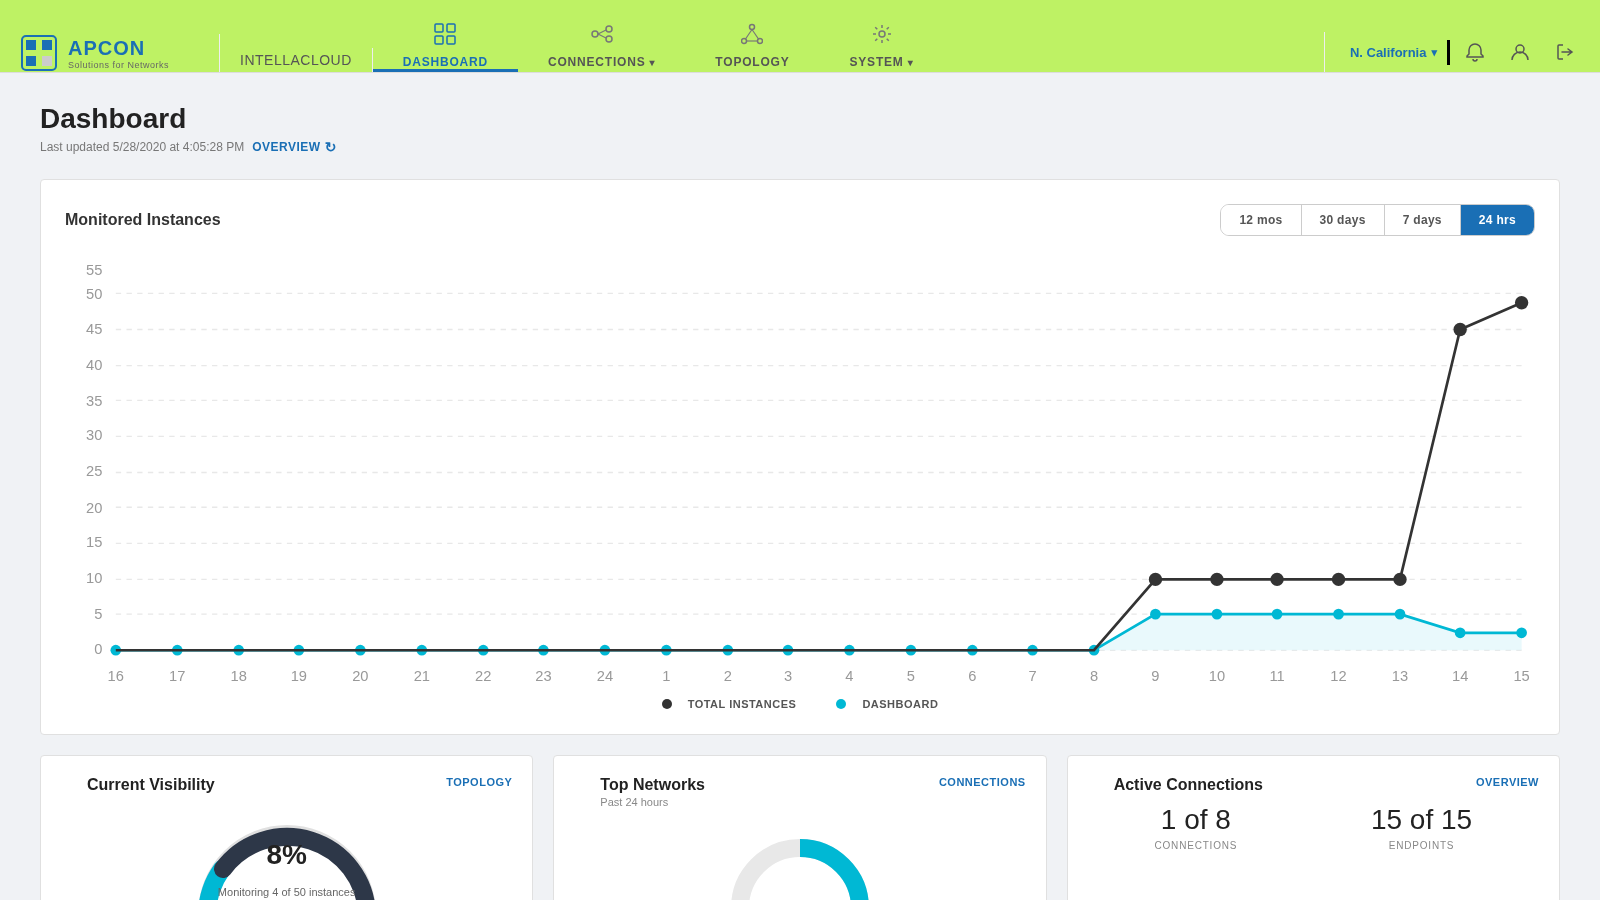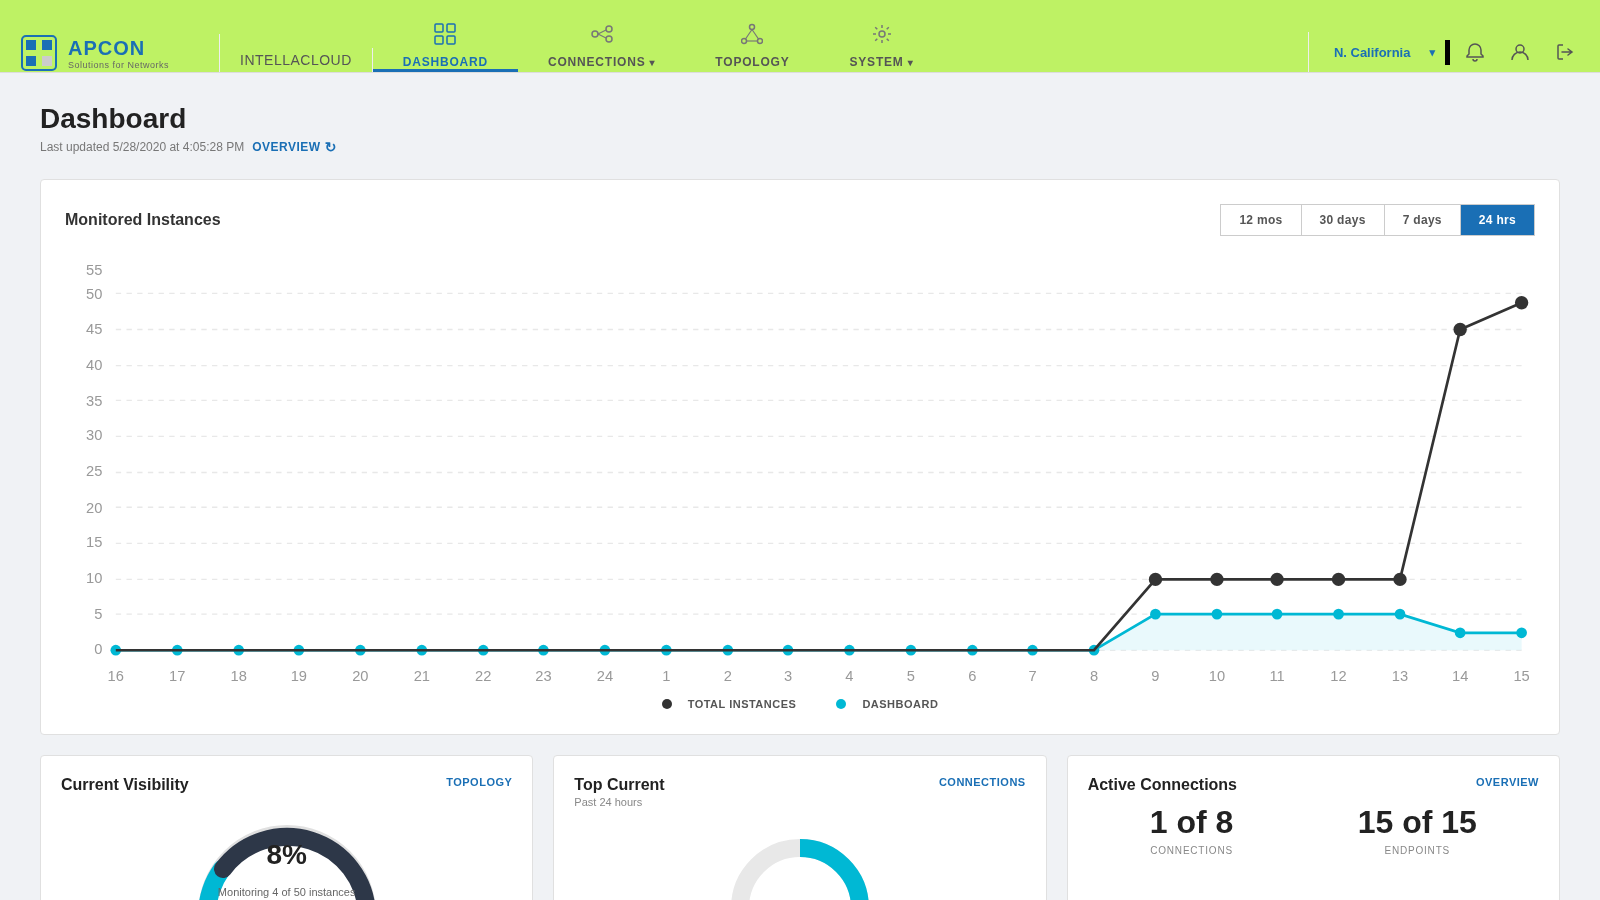--- a/index.html
+++ b/index.html
@@ -91,27 +91,27 @@
     .header-right {
       display: flex;
       align-items: center;
       gap: 5px;
       padding: 0 15px;
       border-left: 1px solid #eee;
     }
     .region-selector {
       display: flex;
       align-items: center;
-      gap: 19px;
+      gap: 5px;
       color: #1a6fb5;
       font-size: 13px;
       font-weight: 600;
       cursor: pointer;
       padding: 5px 10px;
-      border-right: 5px solid #000000;
+      border-right: 3px solid #000000;
     }
     .header-icon-btn {
       width: 40px;
       height: 40px;
       display: flex;
       align-items: center;
       justify-content: center;
       cursor: pointer;
       color: #555;
       font-size: 18px;
@@ -164,21 +164,21 @@
     }
     .chart-title {
       font-size: 16px;
       font-weight: 600;
       color: #333;
     }
     .time-buttons {
       display: flex;
       gap: 0;
       border: 1px solid #ccc;
-      border-radius: 0;
+      border-radius: 9px;
       overflow: hidden;
     }
     .time-btn {
       padding: 8px 18px;
       font-size: 12px;
       font-weight: 600;
       cursor: pointer;
       background: #fff;
       color: #555;
       border: none;
@@ -227,20 +227,21 @@
       background: #fff;
       border: 1px solid #e0e0e0;
       border-radius: 4px;
       padding: 20px;
     }
     .bottom-card-header {
       display: flex;
       justify-content: space-between;
       align-items: flex-start;
       margin-bottom: 10px;
+      margin-left: 26px;
     }
     .bottom-card-title {
       font-size: 16px;
       font-weight: 700;
       color: #222;
     }
     .bottom-card-link {
       font-size: 11px;
       font-weight: 700;
       color: #1a6fb5;
@@ -278,22 +279,22 @@
       display: flex;
       justify-content: space-around;
       margin-top: 10px;
     }
     .stat-block {
       display: flex;
       flex-direction: column;
       align-items: center;
     }
     .stat-value {
-      font-size: 32px;
-      font-weight: 700;
+      font-size: 28px;
+      font-weight: 400;
       color: #222;
     }
     .stat-label {
       font-size: 10px;
       color: #888;
       letter-spacing: 0.8px;
       margin-top: 4px;
     }
 
     
@@ -550,21 +551,21 @@
         <div style="margin-top:-55px; text-align:center;">
           <div class="gauge-value">8%</div>
         </div>
         <div class="gauge-desc" style="margin-top:15px;">Monitoring 4 of 50 instances</div>
       </div>
     </div>
 
     <div class="bottom-card">
       <div class="bottom-card-header">
         <div>
-          <span class="bottom-card-title">Top Current</span>
+          <span class="bottom-card-title">Top Networks</span>
           <div class="bottom-card-sub">Past 24 hours</div>
         </div>
         <span class="bottom-card-link">CONNECTIONS</span>
       </div>
       <div class="donut-container">
         <svg width="160" height="160" viewBox="0 0 160 160">
 
           <circle cx="80" cy="80" r="60" fill="none" stroke="#e8e8e8" stroke-width="18"></circle>
 
           <circle cx="80" cy="80" r="60" fill="none" stroke="#00b8d4" stroke-width="18" stroke-dasharray="245 377" stroke-dashoffset="94" transform="rotate(-90 80 80)"></circle>

